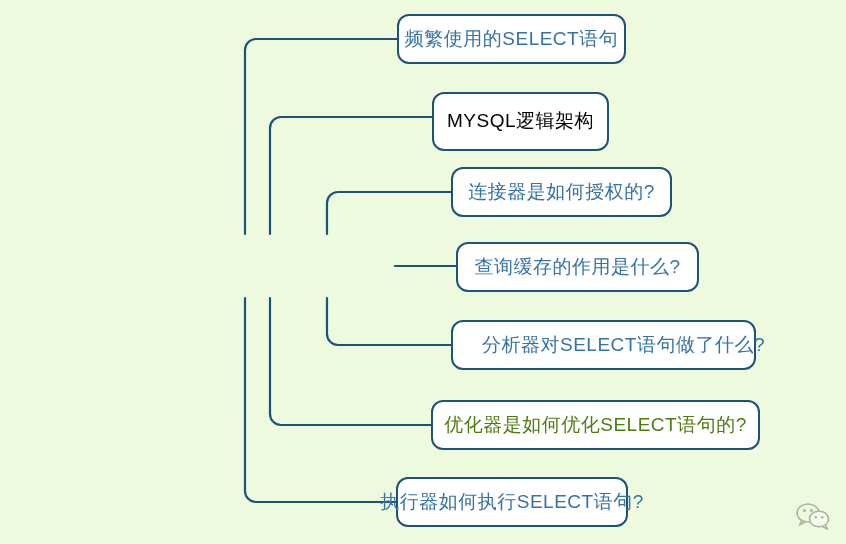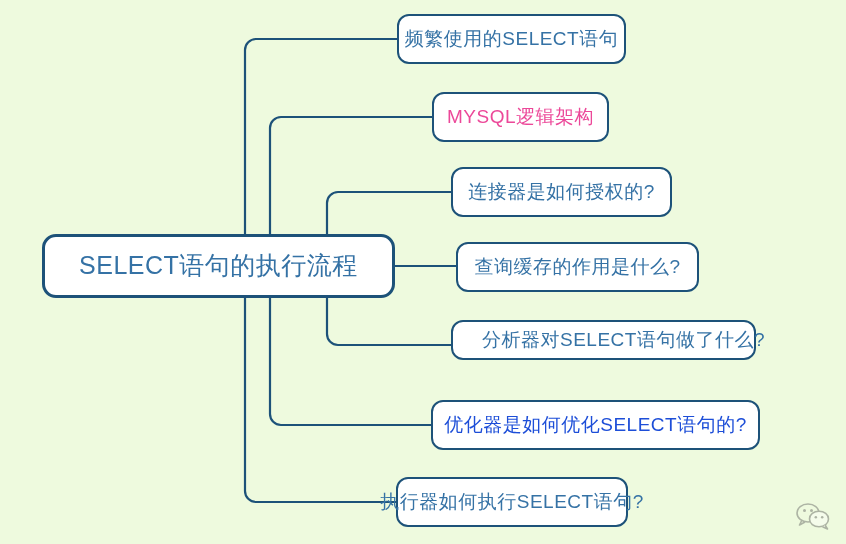--- a/index.html
+++ b/index.html
@@ -81,45 +81,42 @@
   <svg id="edges" viewBox="0 0 846 544" width="846" height="544" aria-hidden="true">
       <path d="M 245 234 L 245 50 A 11 11 0 0 1 256 39 L 397 39" fill="none" stroke="#1d5279" stroke-width="2.2" stroke-linecap="round"></path>
       <path d="M 270 234 L 270 128 A 11 11 0 0 1 281 117 L 432 117" fill="none" stroke="#1d5279" stroke-width="2.2" stroke-linecap="round"></path>
       <path d="M 327 234 L 327 203 A 11 11 0 0 1 338 192 L 451 192" fill="none" stroke="#1d5279" stroke-width="2.2" stroke-linecap="round"></path>
       <path d="M 395 266 L 456 266" fill="none" stroke="#1d5279" stroke-width="2.2" stroke-linecap="round"></path>
       <path d="M 327 298 L 327 334 A 11 11 0 0 0 338 345 L 451 345" fill="none" stroke="#1d5279" stroke-width="2.2" stroke-linecap="round"></path>
       <path d="M 270 298 L 270 414 A 11 11 0 0 0 281 425 L 431 425" fill="none" stroke="#1d5279" stroke-width="2.2" stroke-linecap="round"></path>
       <path d="M 245 298 L 245 491 A 11 11 0 0 0 256 502 L 396 502" fill="none" stroke="#1d5279" stroke-width="2.2" stroke-linecap="round"></path>
     </svg>
 
-  <div class="node root" id="node-root" style="left: 42px; top: 234px; width: 353px; height: 64px; border-color: rgb(29, 82, 121); background: rgb(255, 255, 255); color: rgb(53, 114, 165);">
-    <span class="node-label">SELECT语句的执行流程</span>
-  </div>
 
   <div class="node leaf" id="node-b1" style="left: 397px; top: 14px; width: 229px; height: 50px; border-color: rgb(29, 82, 121); background: rgb(255, 255, 255); color: rgb(53, 114, 165);">
     <span class="node-label">频繁使用的SELECT语句</span>
   </div>
 
-  <div class="node leaf" id="node-b2" style="left: 432px; top: 92px; width: 177px; height: 50px; border-color: rgb(29, 82, 121); background: rgb(255, 255, 255); color: #ec4899;">
+  <div class="node leaf" id="node-b2" style="left: 432px; top: 92px; width: 177px; height: 59px; border-color: rgb(29, 82, 121); background: rgb(255, 255, 255); color: #000000;">
     <span class="node-label">MYSQL逻辑架构</span>
   </div>
 
   <div class="node leaf" id="node-b4" style="left: 456px; top: 242px; width: 243px; height: 50px; border-color: rgb(29, 82, 121); background: rgb(255, 255, 255); color: rgb(53, 114, 165);">
     <span class="node-label">查询缓存的作用是什么?</span>
   </div>
 
   <div class="node leaf" id="node-b3" style="left: 451px; top: 167px; width: 221px; height: 50px; border-color: rgb(29, 82, 121); background: rgb(255, 255, 255); color: rgb(53, 114, 165);">
     <span class="node-label">连接器是如何授权的?</span>
   </div>
 
-  <div class="node leaf" id="node-b5" style="left: 451px; top: 320px; width: 305px; height: 40px; border-color: rgb(29, 82, 121); background: rgb(255, 255, 255); color: rgb(53, 114, 165); padding-left: 40px;">
+  <div class="node leaf" id="node-b5" style="left: 451px; top: 320px; width: 305px; height: 50px; border-color: rgb(29, 82, 121); background: rgb(255, 255, 255); color: rgb(53, 114, 165); padding-left: 40px;">
     <span class="node-label">分析器对SELECT语句做了什么?</span>
   </div>
 
-  <div class="node leaf" id="node-b6" style="left: 431px; top: 400px; width: 329px; height: 50px; border-color: rgb(29, 82, 121); background: rgb(255, 255, 255); color: #1d4ed8;">
+  <div class="node leaf" id="node-b6" style="left: 431px; top: 400px; width: 329px; height: 50px; border-color: rgb(29, 82, 121); background: rgb(255, 255, 255); color: #4d7c0f;">
     <span class="node-label">优化器是如何优化SELECT语句的?</span>
   </div>
 
   <div class="node leaf" id="node-b7" style="left: 396px; top: 477px; width: 232px; height: 50px; border-color: rgb(29, 82, 121); background: rgb(255, 255, 255); color: rgb(53, 114, 165);">
     <span class="node-label">执行器如何执行SELECT语句?</span>
   </div>
 
   <div id="watermark">
     <span>
       <svg class="wechat-glyph" width="34" height="28" viewBox="0 0 34 28">

